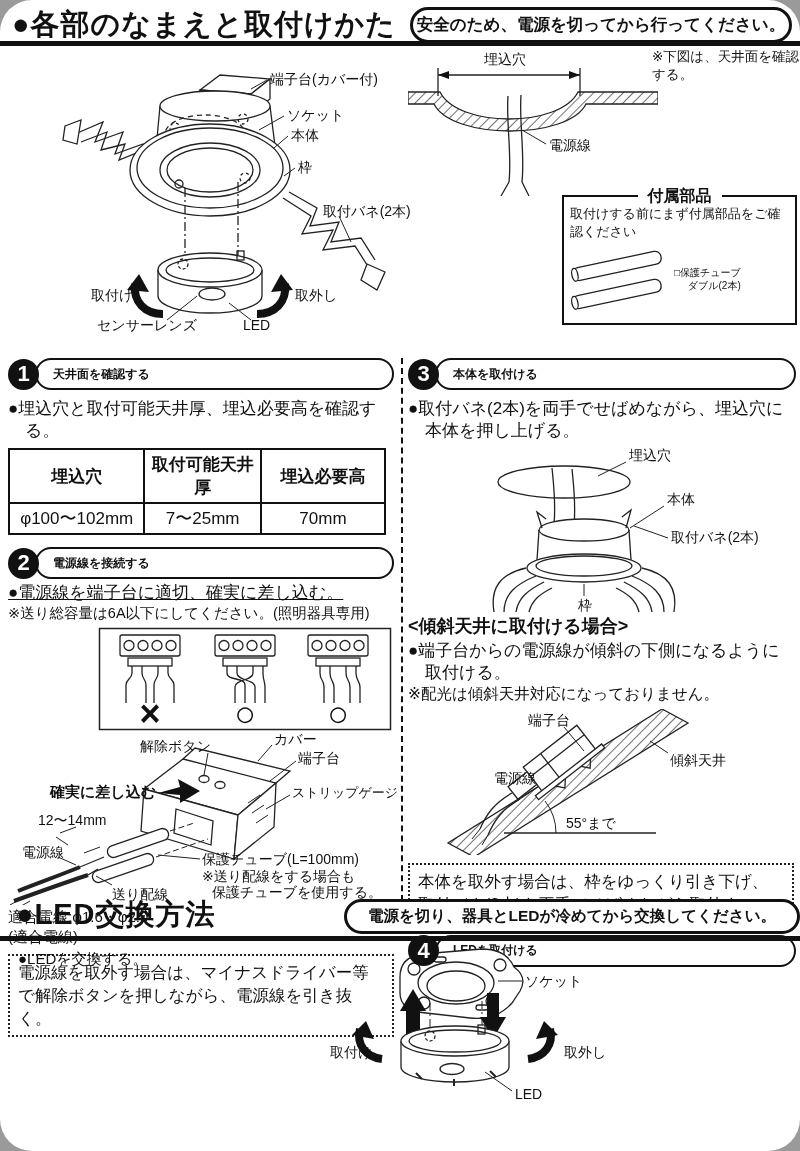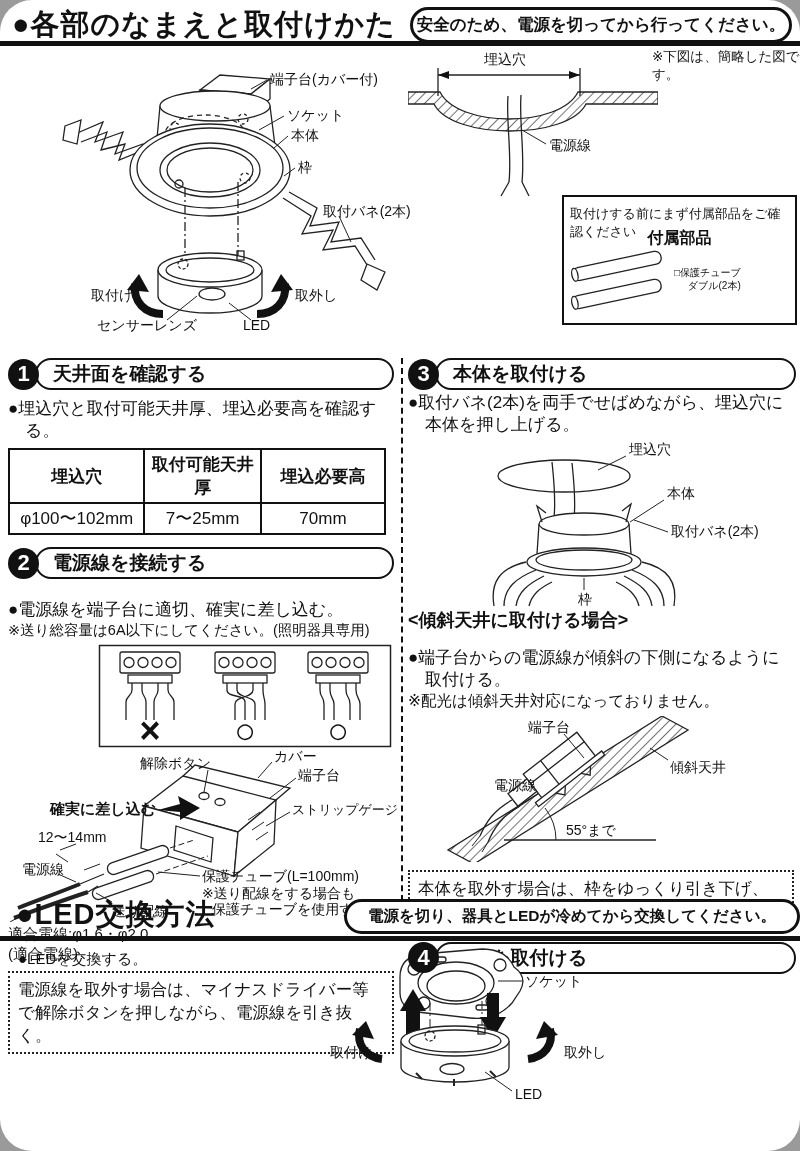--- a/index.html
+++ b/index.html
@@ -7,32 +7,32 @@
         font-family:"Liberation Sans","DejaVu Sans",sans-serif;color:#111;border-radius:32px;}
   .abs{position:absolute;}
   .h1{font-size:29px;font-weight:bold;letter-spacing:1px;white-space:nowrap;}
   .pill{border:3px solid #111;border-radius:20px;display:flex;align-items:center;justify-content:center;
         font-weight:bold;background:#fff;white-space:nowrap;}
   .rule{position:absolute;left:0;width:800px;height:5px;background:#111;}
   .step{display:flex;align-items:center;height:32px;}
   .stepnum{width:31px;height:31px;border-radius:50%;background:#111;color:#fff;font-size:22px;font-weight:bold;
            display:flex;align-items:center;justify-content:center;flex:none;position:relative;z-index:1;}
   .steppill{border:2.5px solid #111;border-radius:16px;height:28px;flex:1;margin-left:-4px;display:flex;
-            align-items:center;padding-left:16px;font-size:19px;font-weight:bold;background:transparent;}
+            align-items:center;padding-left:16px;font-size:12px;font-weight:bold;background:transparent;}
   .txt{font-size:17px;line-height:1.3;}
   .bullet{padding-left:17px;text-indent:-17px;}
   .note{font-size:14.5px;line-height:1.3;}
   .dotted{border:2px dotted #222;padding:5px 8px;font-size:16.5px;line-height:1.4;}
   table.spec{border-collapse:collapse;width:100%;font-size:17px;text-align:center;table-layout:fixed;}
   table.spec th,table.spec td{border:2.5px solid #111;padding:3px 0;}
   table.spec th{font-weight:bold;}
   .vdash{position:absolute;border-left:2px dashed #111;}
   .accbox{border:2.5px solid #111;position:relative;}
   .acctitle{position:absolute;top:-11px;left:50%;transform:translateX(-50%);background:#fff;padding:0 10px;
-            font-size:16px;font-weight:bold;white-space:nowrap;margin-top:42px;}
+            font-size:16px;font-weight:bold;white-space:nowrap;}
   .acctext{font-size:13px;line-height:1.35;padding:8px 6px 0 6px;}
   .acclabel{font-size:10px;line-height:1.3;text-align:right;}
   .slopehead{font-size:18px;font-weight:bold;}
   svg text{fill:#111;font-family:"Liberation Sans","DejaVu Sans",sans-serif;}
   .sl{font-size:14px;}
   .sl13{font-size:13px;}
   .slb{font-weight:bold;font-size:15px;}
   .mark{font-size:36px;font-weight:bold;}
 </style>
 </head>
@@ -41,21 +41,21 @@
 <div class="page">
 
   <div class="abs" style="left:12px;top:5px;width:780px;display:flex;align-items:center;">
     <div class="h1">●各部のなまえと取付けかた</div>
     <div class="pill" style="margin-left:14px;flex:1;height:30px;font-size:16.5px;">安全のため、電源を切ってから行ってください。</div>
   </div>
   <div class="rule" style="top:41px;"></div>
 
   <div class="abs" style="left:0;top:48px;width:800px;height:307px;">
 
-    <div class="abs note" style="left:652px;top:0px;font-size:13.5px;">※下図は、簡略した図です。</div>
+    <div class="abs note" style="left:652px;top:0px;font-size:13.5px;">※下図は、天井面を確認する。</div>
 
     <svg class="abs" style="left:55px;top:10px;" width="400" height="292" viewBox="0 0 400 292">
       <g stroke="#222" stroke-width="1.3" fill="none">
 
         <polygon points="145,32 165,17 215,21 196,36" fill="#fff"></polygon>
         <polygon points="145,32 196,36 196,56 145,52" fill="#fff"></polygon>
         <polygon points="196,36 215,21 215,41 196,56" fill="#fff"></polygon>
 
         <path d="M105,48 L100,102 M215,48 L222,104"></path>
         <ellipse cx="160" cy="48" rx="55" ry="15" fill="#fff"></ellipse>
@@ -187,21 +187,21 @@
         <td>7〜25mm</td>
         <td>70mm</td>
       </tr>
     </tbody>
       </table>
 
     <div class="step" style="margin-top:12px;">
       <div class="stepnum">2</div>
       <div class="steppill">電源線を接続する</div>
     </div>
-    <div class="txt bullet" style="margin-top:20px;">●電源線を端子台に適切、確実に差し込む。</div>
+    <div class="txt bullet" style="margin-top:3px;text-decoration:underline;">●電源線を端子台に適切、確実に差し込む。</div>
     <div class="note">※送り総容量は6A以下にしてください。(照明器具専用)</div>
 
     <svg style="margin:4px 0 0 90px;display:block;" width="294" height="104" viewBox="0 0 294 104">
       <rect x="1.5" y="1.5" width="291" height="101" fill="none" stroke="#222" stroke-width="1.5"></rect>
       <g stroke="#222" stroke-width="1.3" fill="none">
         <g transform="translate(52,0)">
           <rect x="-30" y="8" width="60" height="21" rx="2"></rect>
           <circle cx="-21" cy="18.5" r="5"></circle>
             <circle cx="-7" cy="18.5" r="5"></circle>
             <circle cx="7" cy="18.5" r="5"></circle>
@@ -299,21 +299,21 @@
 
     <div class="dotted" style="margin-top:8px;width:366px;">電源線を取外す場合は、マイナスドライバー等で解除ボタンを押しながら、電源線を引き抜く。</div>
   </div>
 
   <div class="abs" style="left:408px;top:358px;width:388px;">
 
     <div class="step">
       <div class="stepnum">3</div>
       <div class="steppill">本体を取付ける</div>
     </div>
-    <div class="txt bullet" style="margin-top:2px;">●取付バネ(2本)を両手でせばめながら、埋込穴に本体を押し上げる。</div>
+    <div class="txt bullet" style="margin-top:8px;">●取付バネ(2本)を両手でせばめながら、埋込穴に本体を押し上げる。</div>
 
     <svg style="display:block;margin:2px 0 0 26px;" width="360" height="170" viewBox="0 0 360 170">
       <g stroke="#222" stroke-width="1.3" fill="none">
         <ellipse cx="130" cy="38" rx="66" ry="16" fill="#fff"></ellipse>
         <path d="M118,24 C120,44 122,60 120,80 M138,25 C140,45 142,61 140,81"></path>
         <path d="M105,86 L103,116 M195,86 L197,116"></path>
         <ellipse cx="150" cy="86" rx="45" ry="11" fill="#fff"></ellipse>
         <polyline points="108,84 103,68 112,75"></polyline>
         <polyline points="192,84 197,66 188,73"></polyline>
         <ellipse cx="150" cy="124" rx="57" ry="14" fill="#fff"></ellipse>
@@ -329,21 +329,21 @@
           <line x1="150" y1="152" x2="150" y2="140"></line>
         </g>
       </g>
       <text class="sl" x="195" y="16">埋込穴</text>
       <text class="sl" x="233" y="60">本体</text>
       <text class="sl" x="237" y="98">取付バネ(2本)</text>
       <text class="sl" x="144" y="166">枠</text>
     </svg>
 
     <div class="slopehead" style="margin-top:0;">&lt;傾斜天井に取付ける場合&gt;</div>
-    <div class="txt bullet" style="margin-top:15px;">●端子台からの電源線が傾斜の下側になるように取付ける。</div>
+    <div class="txt bullet" style="margin-top:2px;">●端子台からの電源線が傾斜の下側になるように取付ける。</div>
     <div class="note" style="font-size:15.5px;">※配光は傾斜天井対応になっておりません。</div>
 
     <svg style="display:block;margin:4px 0 0 8px;" width="380" height="146" viewBox="0 0 380 146">
       <g stroke="#222" stroke-width="1.3" fill="none">
         <polygon points="246,0 272,14 58,148 32,134" fill="url(#hatch)"></polygon>
         <g transform="translate(155,64) rotate(-38)">
           <rect x="-34" y="-34" width="68" height="34" fill="#fff"></rect>
           <line x1="-34" y1="-22" x2="34" y2="-22"></line>
           <line x1="-12" y1="-34" x2="-12" y2="0"></line>
           <rect x="-58" y="-28" width="24" height="16" fill="#fff"></rect>

